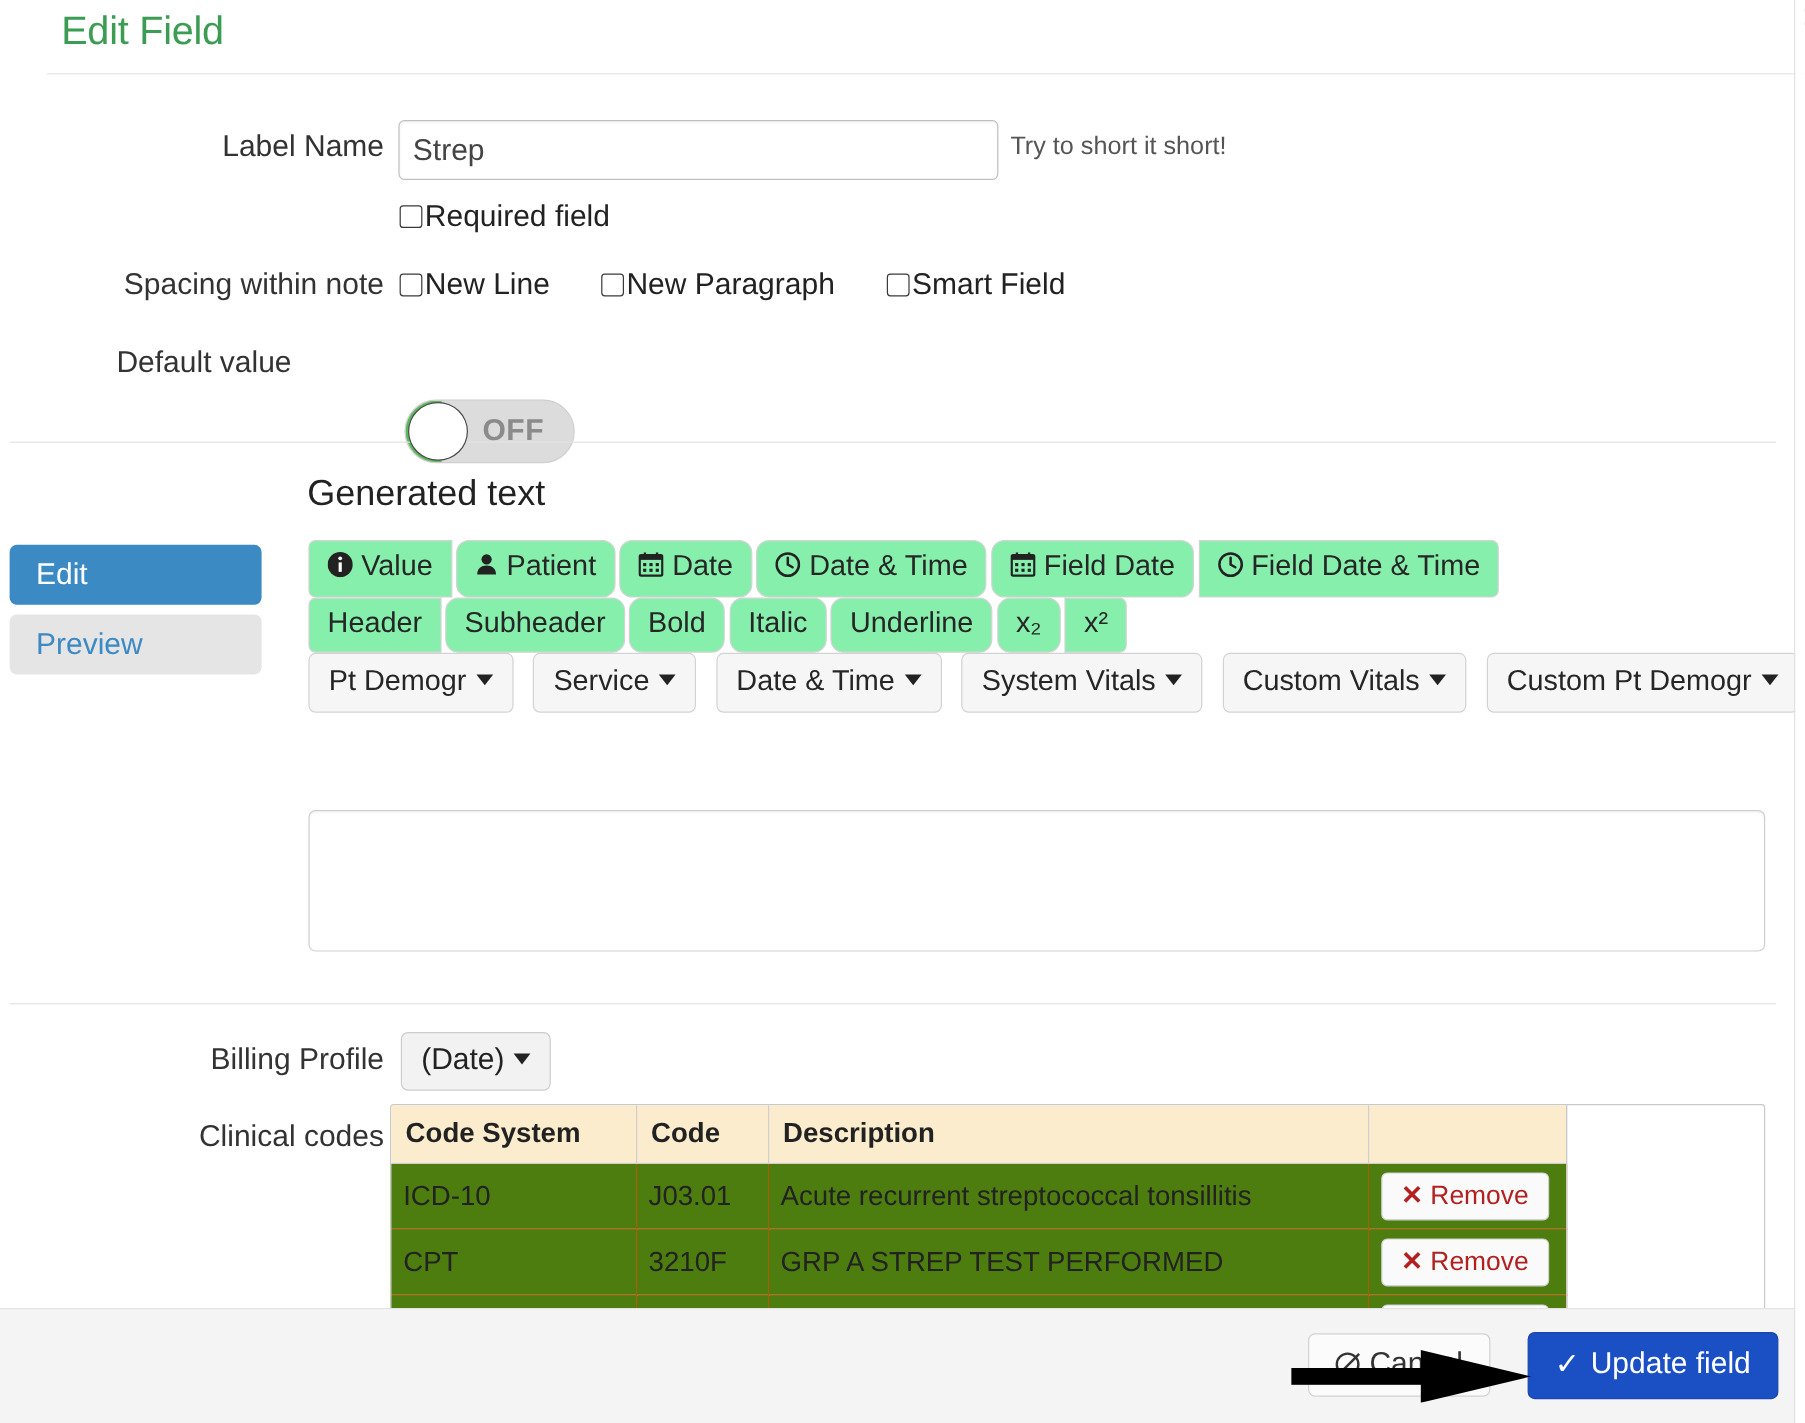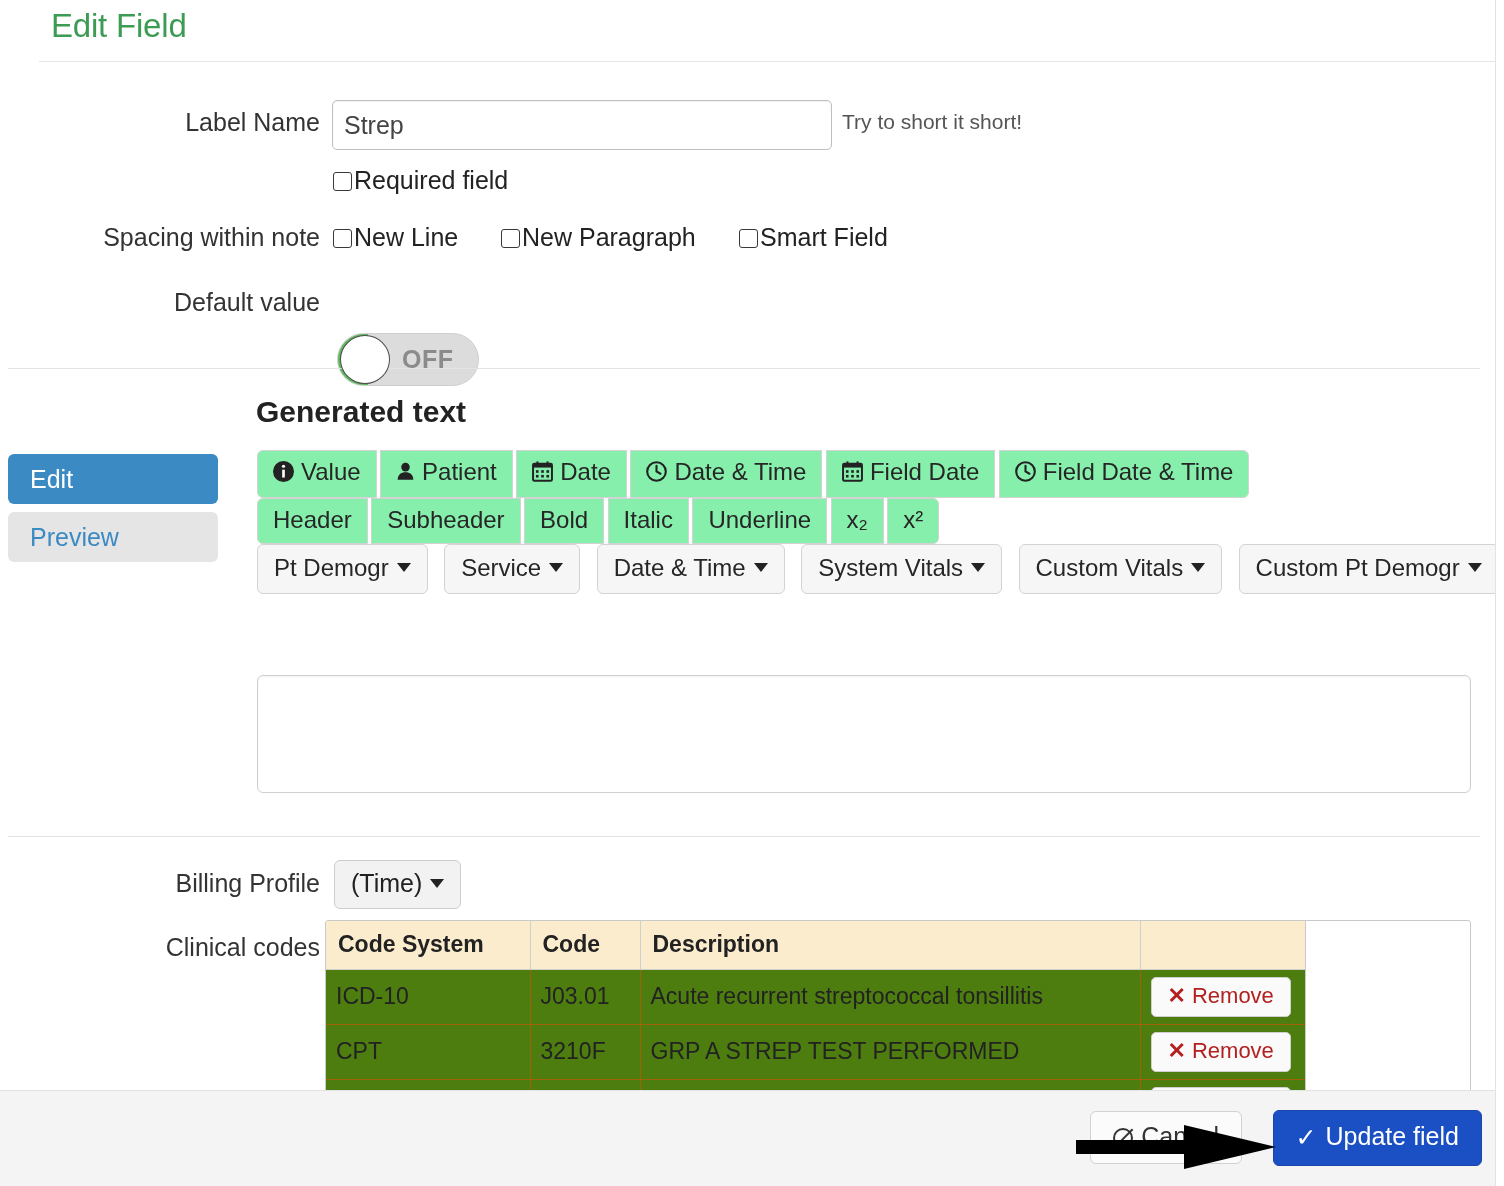--- a/index.html
+++ b/index.html
@@ -105,21 +105,21 @@
     z-index: 2;
   }
 
   .divider {
     position: absolute; left: 8px; width: 1472px; height: 1px; background: #e3e3e3;
   }
 
   
   .gen-title {
     position: absolute; left: 256px; top: 333px;
-    font-size: 30px; font-weight: bold; color: #222;
+    font-size: 30px; font-weight: normal; color: #222;
   }
 
   .side-tabs { position: absolute; left: 8px; top: 392px; width: 210px; }
   .side-tab {
     width: 210px; height: 50px;
     border-radius: 6px;
     font-size: 25px;
     line-height: 50px;
     padding-left: 22px;
     cursor: pointer;
@@ -132,21 +132,21 @@
     display: inline-block;
     background: #86efac;
     border: 1px solid #d3d3d3;
     color: #262626;
     font-size: 24px;
     font-family: "Liberation Sans", sans-serif;
     padding: 7px 15px 9px 15px;
     vertical-align: top;
   }
   .grp { display: inline-block; vertical-align: top; margin-right: 0; }
-  .grp .gbtn { border-radius: 0; margin-left: -1px; }
+  .grp .gbtn { border-radius: 11px; margin-left: -1px; }
   .grp .gbtn:first-child { border-radius: 6px 0 0 6px; margin-left: 0; }
   .grp .gbtn:last-child { border-radius: 0 6px 6px 0; }
 
   .dbtn {
     display: inline-block;
     background: #f6f6f6; border: 1px solid #d3d3d3; color: #262626;
     font-size: 24px; border-radius: 6px;
     padding: 9px 16px 11px 16px;
     margin-right: 12px;
     vertical-align: top;
@@ -278,21 +278,21 @@
     <div class="cb-wrap" style="left:333px; top:161px;">
       <span class="cbx"></span><span class="lbl">New Line</span>
     </div>
     <div class="cb-wrap" style="left:501px; top:161px;">
       <span class="cbx"></span><span class="lbl">New Paragraph</span>
     </div>
     <div class="cb-wrap" style="left:739px; top:161px;">
       <span class="cbx"></span><span class="lbl">Smart Field</span>
     </div>
 
-    <div class="flabel" style="left:20px; top:226px; width:300px;">Default value</div>
+    <div class="flabel" style="left:20px; top:226px; width:300px;text-align:center;">Default value</div>
     <div class="toggle">
       <div class="grn"></div>
       <div class="knob"></div>
       <div class="off-txt">OFF</div>
     </div>
 
     <div class="divider" style="top:306px;"></div>
 
     <div class="gen-title">Generated text</div>
 
@@ -394,21 +394,21 @@
       <div class="dbtn"><span>System Vitals</span><span class="caret"></span></div>
       <div class="dbtn"><span>Custom Vitals</span><span class="caret"></span></div>
       <div class="dbtn"><span>Custom Pt Demogr</span><span class="caret"></span></div>
     </div>
 
     <textarea class="gen-textarea" placeholder="" style=""></textarea>
 
     <div class="divider" style="top:774px;"></div>
 
     <div class="flabel" style="left:20px; top:807px; width:300px;">Billing Profile</div>
-    <div class="select-btn"><span>(Time)</span><span class="caret"></span></div>
+    <div class="select-btn"><span>(Date)</span><span class="caret"></span></div>
 
     <div class="flabel" style="left:20px; top:871px; width:300px;">Clinical codes</div>
 
     <div class="codes-box">
       <table class="codes">
         <thead>
           <tr>
             <th class="col-sys">Code System</th>
             <th class="col-code">Code</th>
             <th class="col-desc">Description</th>

